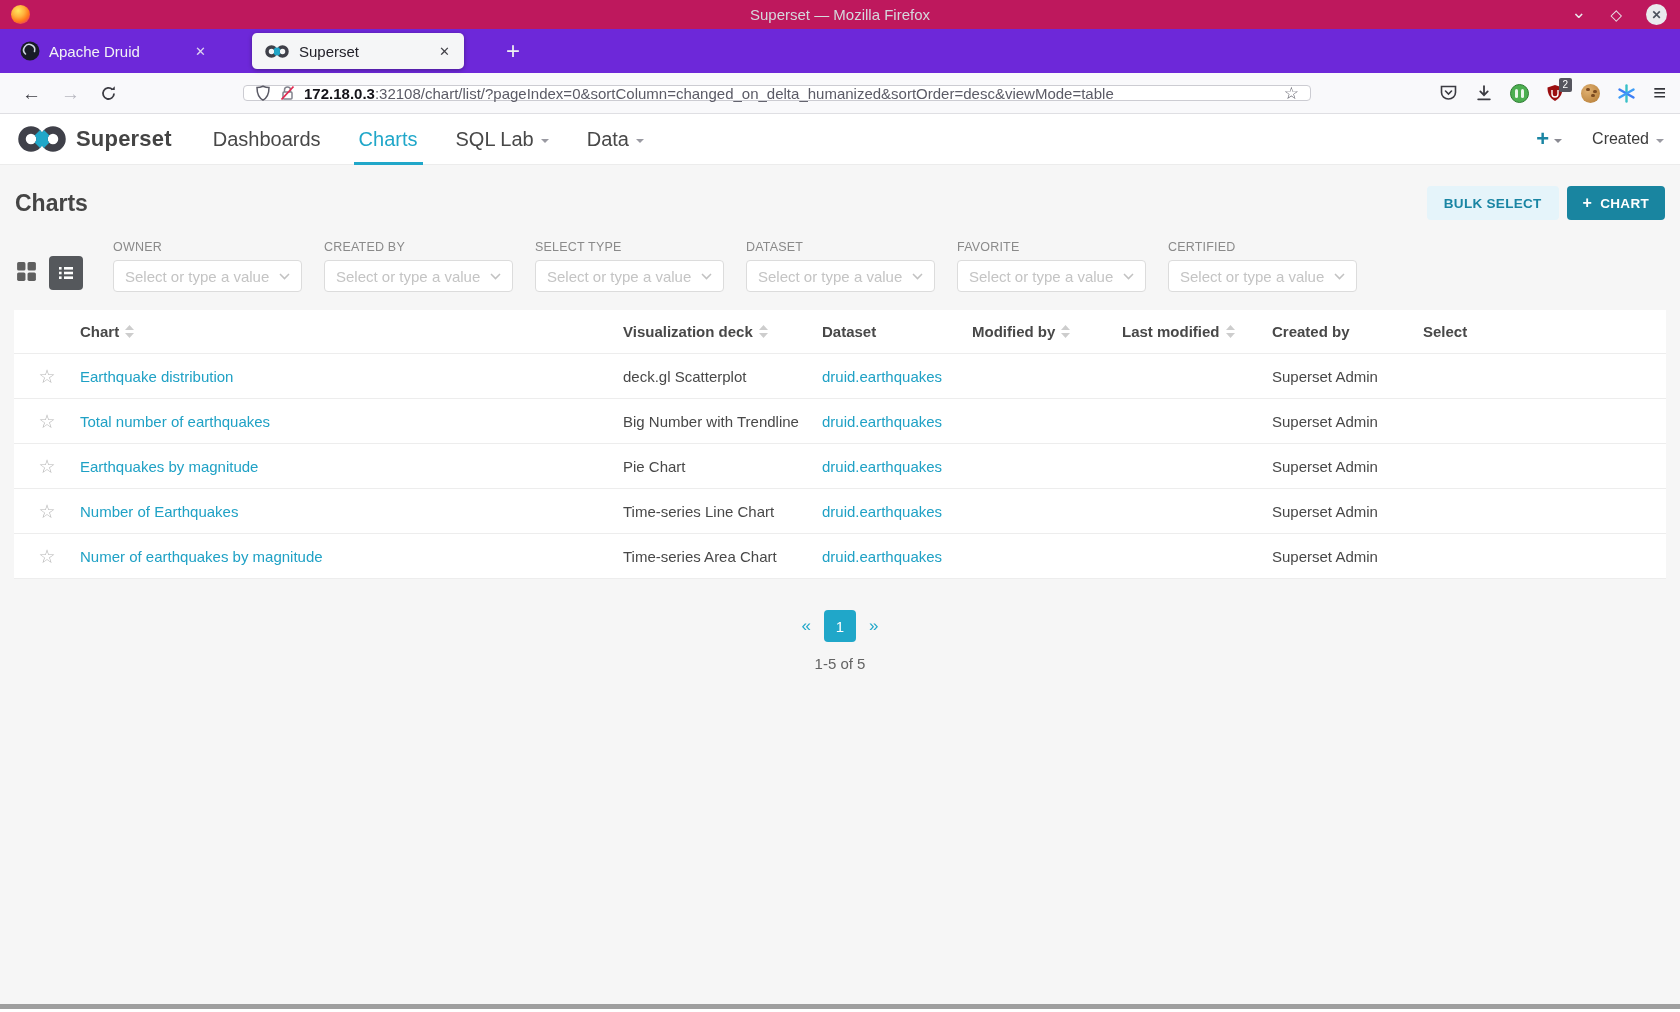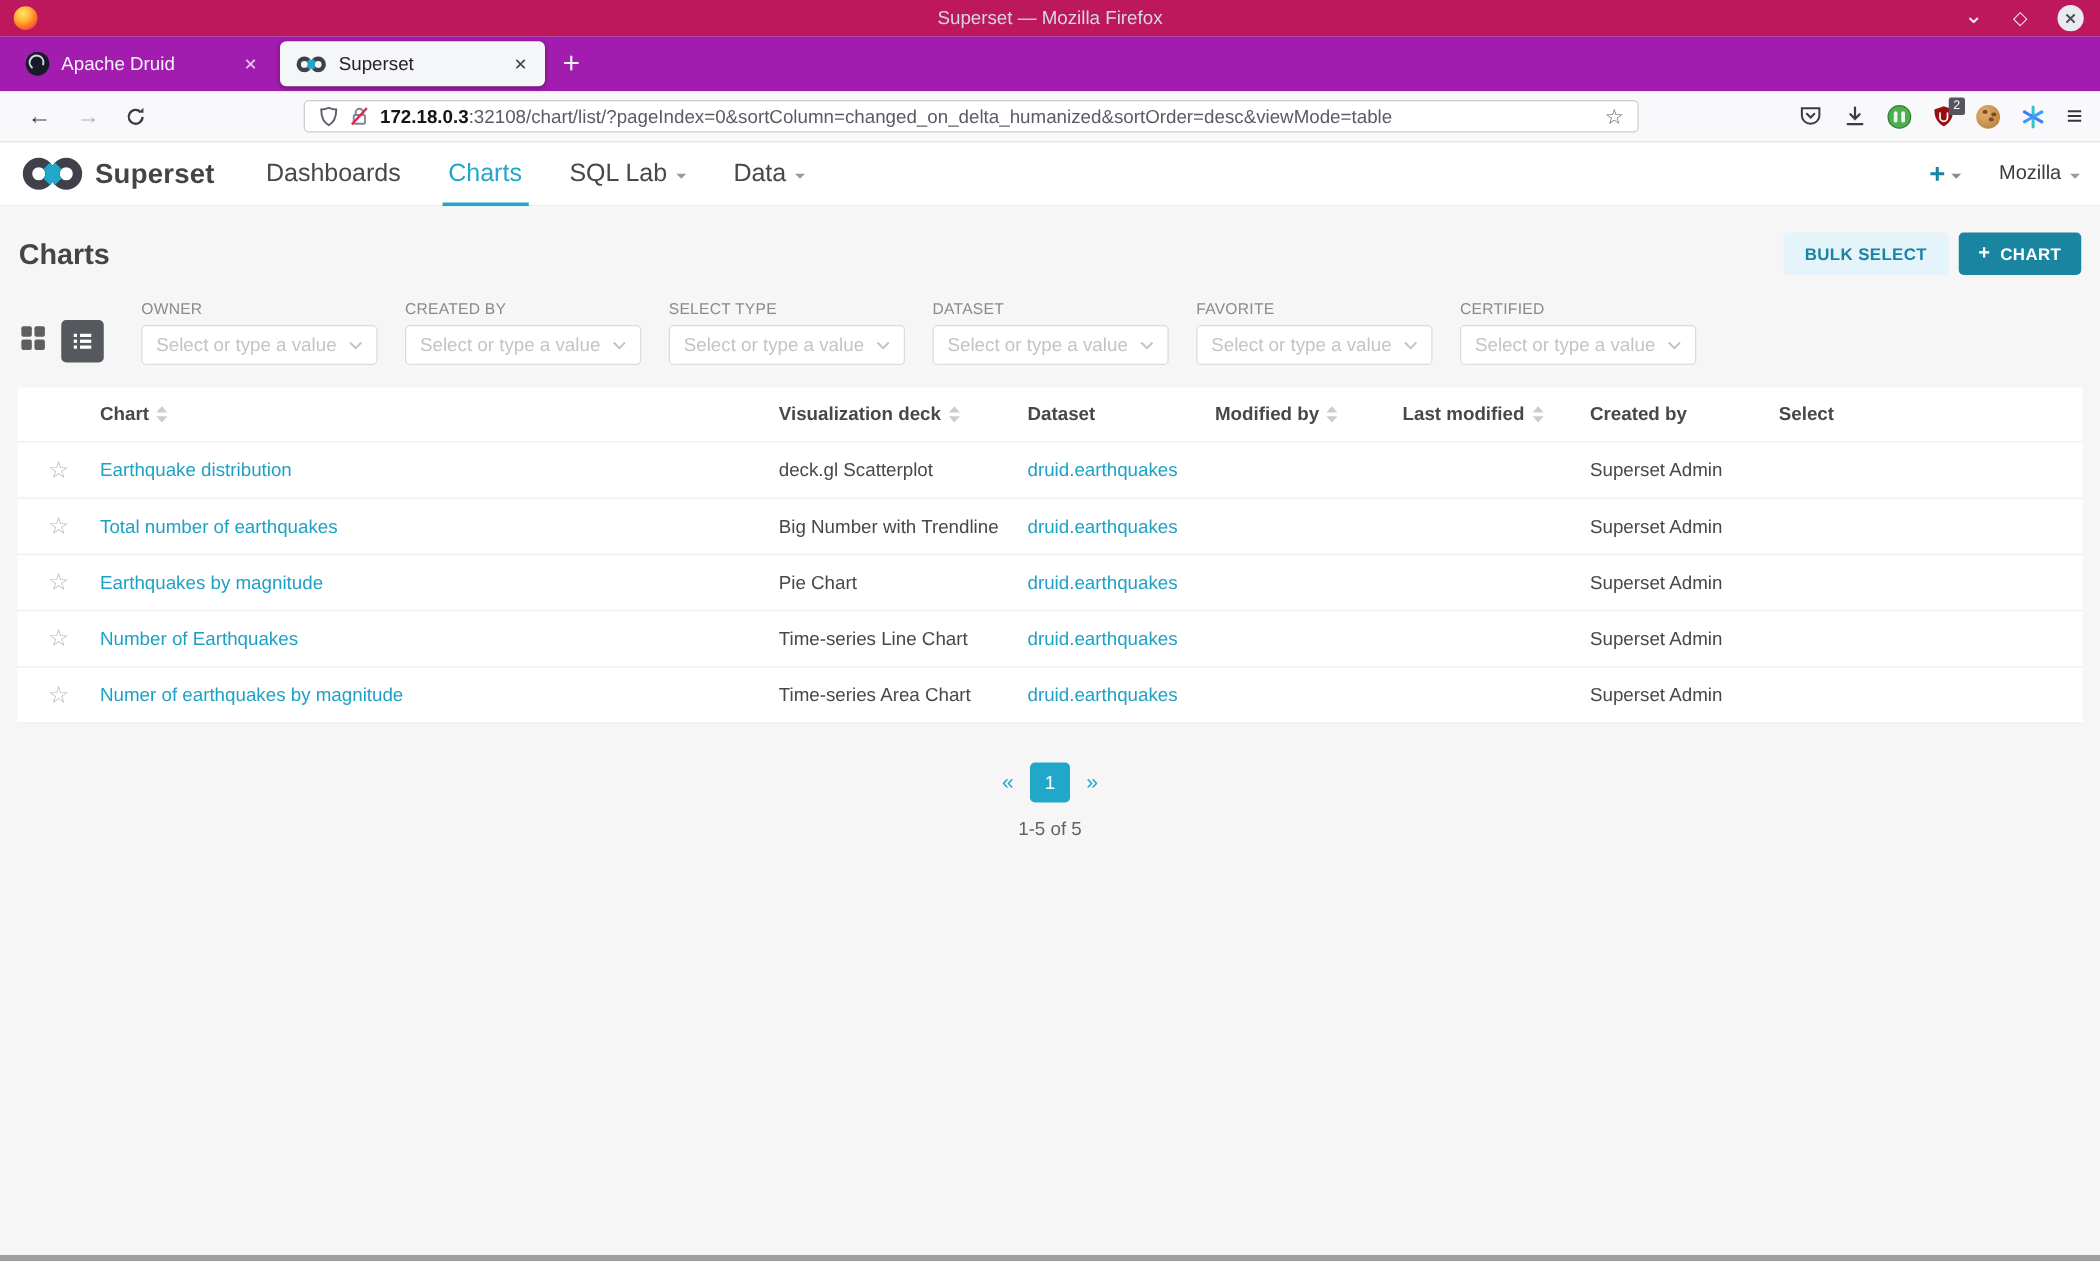--- a/index.html
+++ b/index.html
@@ -10,35 +10,35 @@
   .titlebar { height:29px; background:#be185d; display:flex; align-items:center; position:relative; }
   .ff-logo { width:19px; height:19px; border-radius:50%; margin-left:11px; z-index:2;
              background: radial-gradient(circle at 38% 30%, #ffe75c 0%, #ffb23e 35%, #ff7a1c 60%, #e3306e 88%, #b5288c 100%); }
   .window-title { position:absolute; left:0; right:0; text-align:center; color:#d5d8dd; font-size:15px; }
   .window-controls { margin-left:auto; display:flex; align-items:center; gap:24px; margin-right:13px; z-index:2; }
   .win-glyph { color:#e9ebee; font-size:15px; line-height:1; cursor:default; }
   .win-min { font-size:18px; transform:translateY(-3px); }
   .win-close { width:21px; height:21px; border-radius:50%; background:#e9ebee; color:#4a515c;
                display:flex; align-items:center; justify-content:center; font-size:12px; font-weight:bold; }
 
-  .tabbar { height:44px; background:#a21caf; display:flex; align-items:center; padding-left:6px; }
+  .tabbar { height:44px; background:#6d28d9; display:flex; align-items:center; padding-left:6px;gap:28px; }
   .tab { display:flex; align-items:center; gap:9px; width:212px; height:36px; padding:0 10px 0 12px;
          border-radius:5px; margin:0 2px; }
   .tab-inactive { color:#f2f3f5; }
   .tab-active { background:#f5f6f7; color:#23222a; box-shadow:0 1px 4px rgba(0,0,0,.35); }
   .tab-label { flex:1; font-size:15px; white-space:nowrap; overflow:hidden; }
   .tab-close { font-size:13px; opacity:.85; padding:2px 4px; }
   .new-tab { color:#eef0f2; font-size:24px; font-weight:300; margin-left:12px; line-height:1; }
   .druid-badge { width:20px; height:20px; flex:0 0 auto; }
 
   .toolbar { height:41px; background:#f9f9fb; border-bottom:1px solid #dfdfe3; display:flex; align-items:center; padding:0 12px; }
   .nav-arrow { font-size:19px; color:#3b3b42; padding:0 10px; line-height:1; }
   .nav-arrow.disabled { color:#b7b7bf; }
   .reload-wrap { padding:0 10px; display:flex; align-items:center; }
-  .url-bar { display:flex; align-items:center; width:1068px; height:26px; margin-left:116px; background:#fff;
+  .url-bar { display:flex; align-items:center; width:1068px; height:16px; margin-left:116px; background:#fff;
              border:1px solid #ccccd2; border-radius:4px; padding:0 11px; gap:9px; }
   .url-text { font-size:15px; color:#5b5b66; white-space:nowrap; overflow:hidden; flex:1; }
   .url-host { color:#15141a; font-weight:600; }
   .url-star { margin-left:auto; font-size:17px; color:#5b5b66; }
   .toolbar-icons { margin-left:auto; display:flex; align-items:center; gap:17px; margin-right:2px; }
   .ticon { display:flex; align-items:center; justify-content:center; position:relative; }
   .menu-glyph { font-size:22px; color:#35363b; line-height:1; }
   .green-ball { width:19px; height:19px; border-radius:50%; background:#4caf50; border:1px solid #2e7d32;
                 display:flex; align-items:center; justify-content:center; }
   .green-ball i { width:3px; height:9px; background:#eaf6ea; border-radius:2px; margin:0 1.5px; }
@@ -227,21 +227,21 @@
         <span>Data</span>
         <span class="caret"></span>
       </div>
   </div>
   <div class="sp-right">
     <div class="sp-plus">
         <span>+</span>
         <span class="caret"></span>
       </div>
     <div class="sp-settings">
-        <span>Mozilla</span>
+        <span>Created</span>
         <span class="caret"></span>
       </div>
   </div>
 </div>
 
 <div class="content">
 
   <div class="page-header">
     <div class="page-title">Charts</div>
     <div class="header-buttons">

